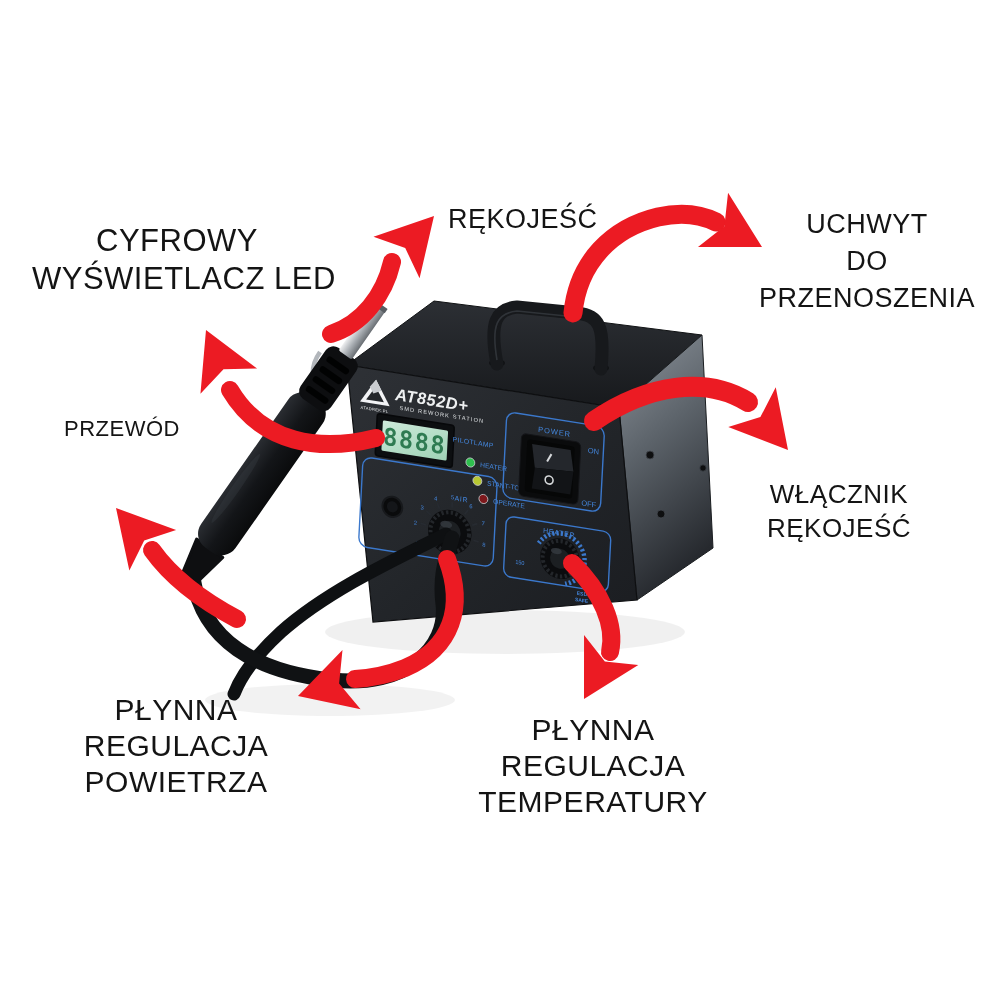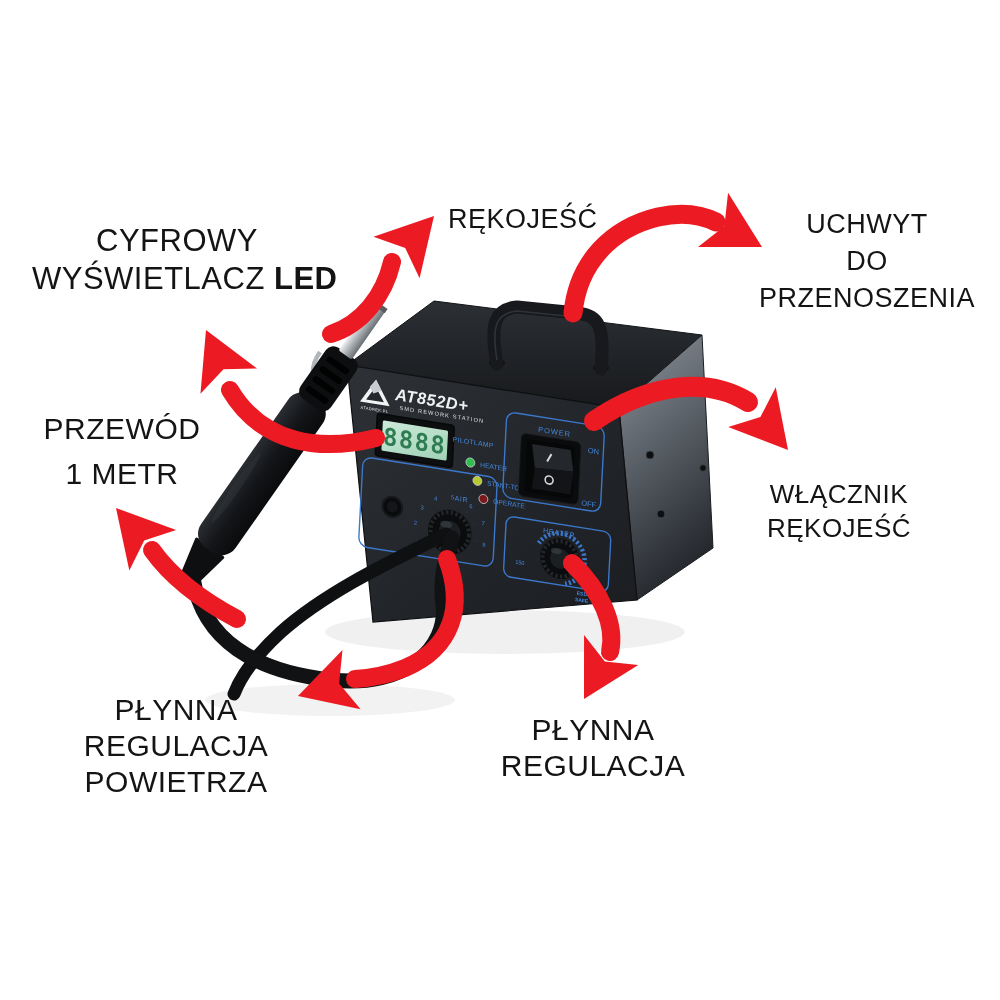--- a/index.html
+++ b/index.html
@@ -1,25 +1,25 @@
 <!DOCTYPE html>
 <html><head>
 <meta charset="utf-8">
 <style>
   html,body{margin:0;padding:0;background:#ffffff;}
   .stage{position:relative;width:1000px;height:1000px;background:#ffffff;overflow:hidden;
          font-family:"Liberation Sans", sans-serif;}
   .scene{position:absolute;left:0;top:0;}
   .callout{position:absolute;color:#141414;text-align:center;line-height:1.22;
            letter-spacing:.5px;font-weight:400;}
-  .callout .b{font-weight:700;text-align:right;}
+  .callout .b{font-weight:400;text-align:right;}
   .c-cyfrowy{left:32px;top:222px;width:290px;font-size:31px;line-height:38px;}
   .c-rekojesc{left:448px;top:203px;width:200px;font-size:27px;text-align:left;}
   .c-uchwyt{left:736px;top:206px;width:262px;font-size:27px;line-height:37px;}
-  .c-przewod{left:12px;top:406px;width:220px;font-size:30px;line-height:45px;}
+  .c-przewod{left:12px;top:406px;width:220px;font-size:22px;line-height:45px;}
   .c-wlacznik{left:708px;top:477px;width:262px;font-size:26px;line-height:34px;}
   .c-powietrza{left:26px;top:692px;width:300px;font-size:30px;line-height:36px;}
   .c-temperatury{left:432px;top:712px;width:322px;font-size:30px;line-height:36px;}
   .panel-blue{stroke:#3b78cc;fill:none;stroke-width:1.4px;}
   text.pblue{fill:#4488e0;font-family:"Liberation Sans", sans-serif;}
   text.white{fill:#eef0f1;font-family:"Liberation Sans", sans-serif;}
 </style>
 </head>
 <body>
 <div class="stage">
@@ -226,29 +226,29 @@
 <div class="callout c-rekojesc">
   <div>RĘKOJEŚĆ</div>
 </div>
 <div class="callout c-uchwyt">
   <div>UCHWYT</div>
   <div>DO</div>
   <div>PRZENOSZENIA</div>
 </div>
 <div class="callout c-przewod">
   <div>PRZEWÓD</div>
-  <div>1 METR</div>
 </div>
 <div class="callout c-wlacznik">
   <div>WŁĄCZNIK</div>
   <div>RĘKOJEŚĆ</div>
 </div>
 <div class="callout c-powietrza">
   <div>PŁYNNA</div>
   <div>REGULACJA</div>
   <div>POWIETRZA</div>
 </div>
 <div class="callout c-temperatury">
   <div>PŁYNNA</div>
   <div>REGULACJA</div>
+  <div>TEMPERATURY</div>
 </div>
 
 </div>
 
 </body></html>

